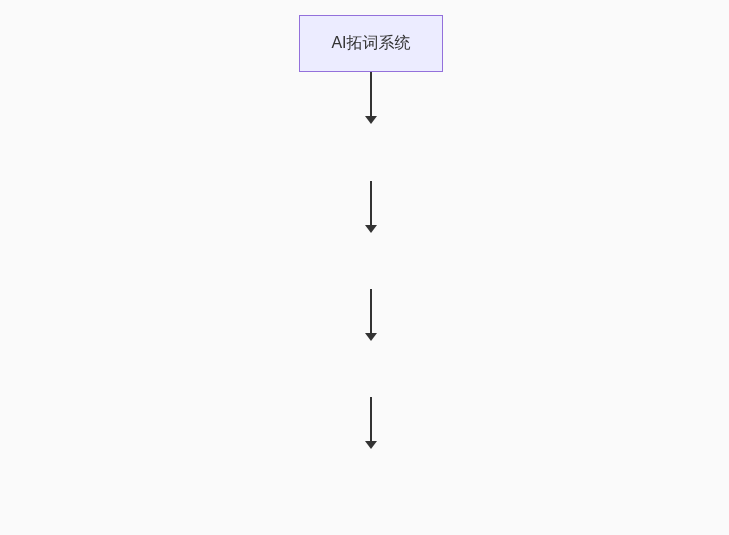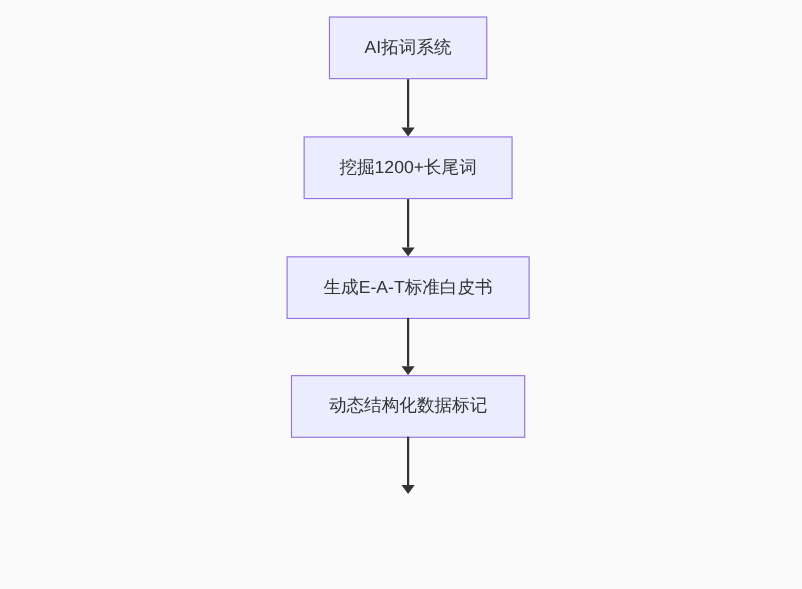--- a/index.html
+++ b/index.html
@@ -66,35 +66,32 @@
 
 <div class="diagram">
 
   <div class="flow-node" style="top:15px;  width:144px;">AI拓词系统</div>
 
   <div class="arrow" style="top:72px; height:52px;">
     <div class="arrow-line"></div>
     <div class="arrow-head"></div>
   </div>
 
-  <div class="flow-node" style="top:124px; width:190px;">挖掘1200+长尾词</div>
 
   <div class="arrow" style="top:181px; height:52px;">
     <div class="arrow-line"></div>
     <div class="arrow-head"></div>
   </div>
 
-  <div class="flow-node" style="top:233px; width:221px;">生成E-A-T标准白皮书</div>
 
   <div class="arrow" style="top:289px; height:52px;">
     <div class="arrow-line"></div>
     <div class="arrow-head"></div>
   </div>
 
-  <div class="flow-node" style="top:341px; width:213px;">动态结构化数据标记</div>
 
   <div class="arrow" style="top:397px; height:52px;">
     <div class="arrow-line"></div>
     <div class="arrow-head"></div>
   </div>
 
 
 </div>
 
 </body></html>

